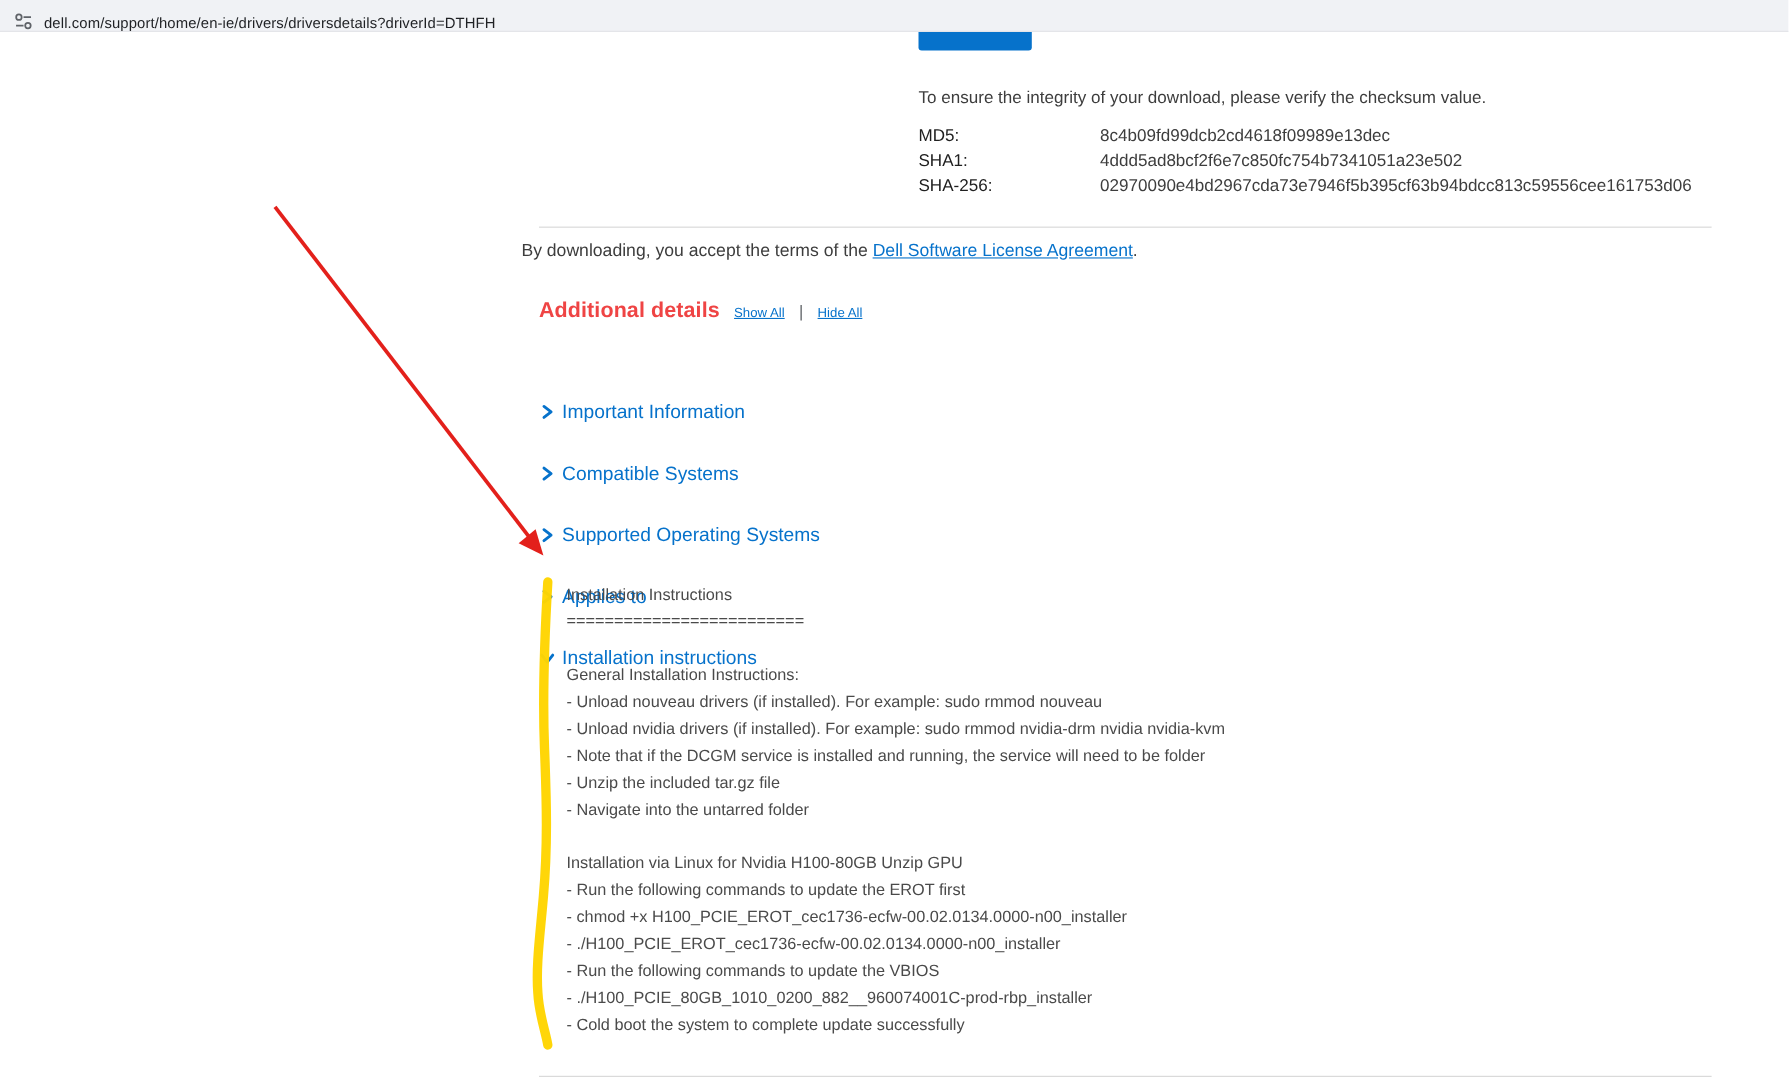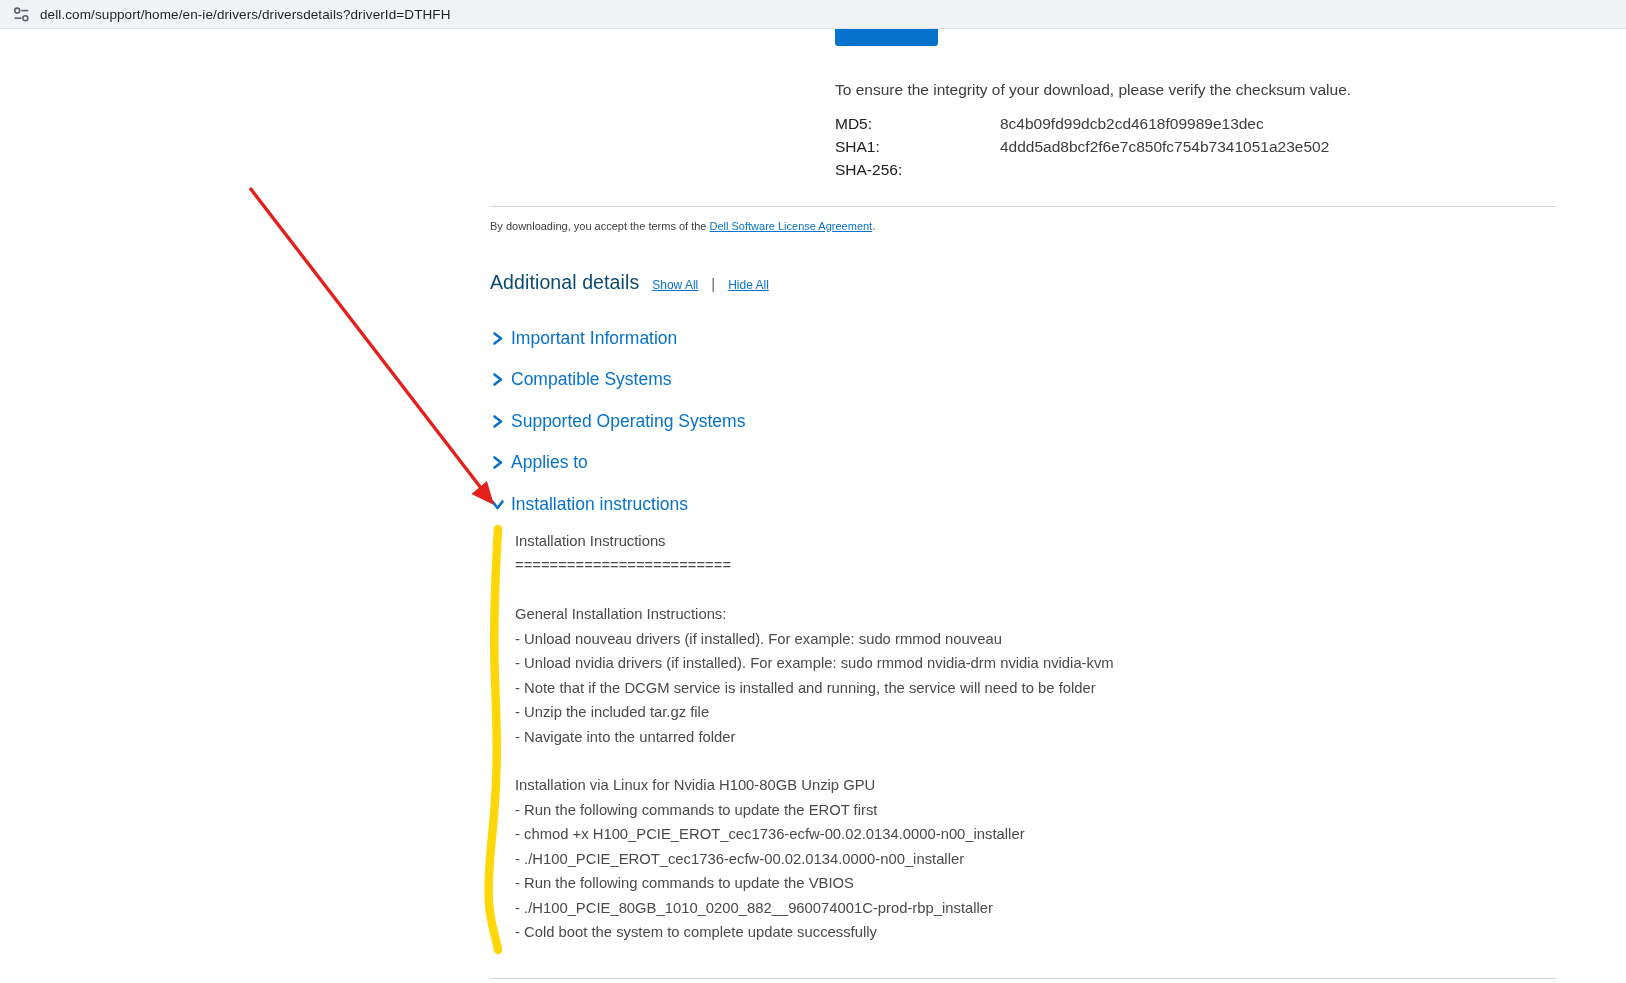--- a/index.html
+++ b/index.html
@@ -3,21 +3,21 @@
 <meta charset="utf-8">
 <style>
   * { margin:0; padding:0; box-sizing:border-box; }
   html,body { width:1626px; height:983px; background:#ffffff;
               font-family:"Liberation Sans", sans-serif; overflow:hidden; position:relative; }
 
   
   .browser-bar{
     position:absolute; left:0; top:0; width:1626px; height:29px;
     background:#f0f2f5; border-bottom:1px solid #dfe2e6;
-    display:flex; align-items:center; padding-left:13px; gap:10px;
+    display:flex; align-items:flex-end; padding-left:13px; gap:10px;
   }
   .url-icon{ width:17px; height:17px; display:inline-flex; }
   .url-text{ font-size:13.5px; color:#1f2124; letter-spacing:.1px; }
 
   
   .page{ position:absolute; left:0; top:29px; width:1626px; height:804px; background:#fff; }
 
   .download-btn-partial{
     position:absolute; left:835px; top:0; width:103px; height:17px;
     background:#0672CB; border-radius:0 0 3px 3px; border:none; cursor:pointer;
@@ -28,34 +28,34 @@
   }
   .checksum-table{ position:absolute; left:835px; top:83px; }
   .cs-row{ display:flex; height:23px; align-items:center; }
   .cs-label{ width:165px; font-weight:normal; font-size:15.5px; color:#202020; }
   .cs-value{ font-size:15.5px; color:#3d3d3d; }
 
   .divider{ position:absolute; left:490px; width:1066px; height:1px; background:#d6d6d6; }
   .div-top{ top:177px; }
   .div-bottom{ top:949px; }
 
-  .license-line{ position:absolute; left:490px; top:191px; font-size:11px; color:#3d3d3d; }
+  .license-line{ position:absolute; left:474px; top:191px; font-size:16px; color:#3d3d3d; }
   .license-line a{ color:#0672CB; text-decoration:underline; cursor:pointer; }
 
   .add-details-row{
     position:absolute; left:490px; top:242px;
     display:flex; align-items:baseline; gap:13px;
   }
-  .add-details-title{ font-size:19.5px; font-weight:400; color:#0c4a6e; letter-spacing:.1px; }
+  .add-details-title{ font-size:19.5px; font-weight:700; color:#ef4444; letter-spacing:.1px; }
   .hs-link{ font-size:12px; color:#0672CB; text-decoration:underline; cursor:pointer; }
   .hs-sep{ font-size:15px; color:#63666a; }
 
   .accordion{ position:absolute; left:490px; top:299px; }
   .acc-row{
-    display:flex; align-items:center; gap:6px; height:20px; margin-bottom:21.5px; cursor:pointer;
+    display:flex; align-items:center; gap:6px; height:20px; margin-bottom:21.5px; cursor:pointer;margin-top:36px;
   }
   .acc-label{ font-size:17.5px; color:#0672CB; }
   .chev{ width:15px; height:15px; display:inline-flex; }
 
   .instructions{
     position:absolute; left:515px; top:500px; width:720px;
   }
   .code-line{
     font-size:14.8px; color:#4a4a4a; height:24.45px; line-height:24.45px;
     white-space:pre; overflow:visible;
@@ -89,20 +89,21 @@
     <div class="cs-row">
       <span class="cs-label">MD5:</span>
       <span class="cs-value">8c4b09fd99dcb2cd4618f09989e13dec</span>
     </div>
     <div class="cs-row">
       <span class="cs-label">SHA1:</span>
       <span class="cs-value">4ddd5ad8bcf2f6e7c850fc754b7341051a23e502</span>
     </div>
     <div class="cs-row">
       <span class="cs-label">SHA-256:</span>
+      <span class="cs-value">02970090e4bd2967cda73e7946f5b395cf63b94bdcc813c59556cee161753d06</span>
     </div>
   </div>
 
   <div class="divider div-top"></div>
 
   <div class="license-line"><span>By downloading, you accept the terms of the </span><a>Dell Software License Agreement</a><span>.</span></div>
 
   <div class="add-details-row">
     <span class="add-details-title">Additional details</span>
     <a class="hs-link">Show All</a>

